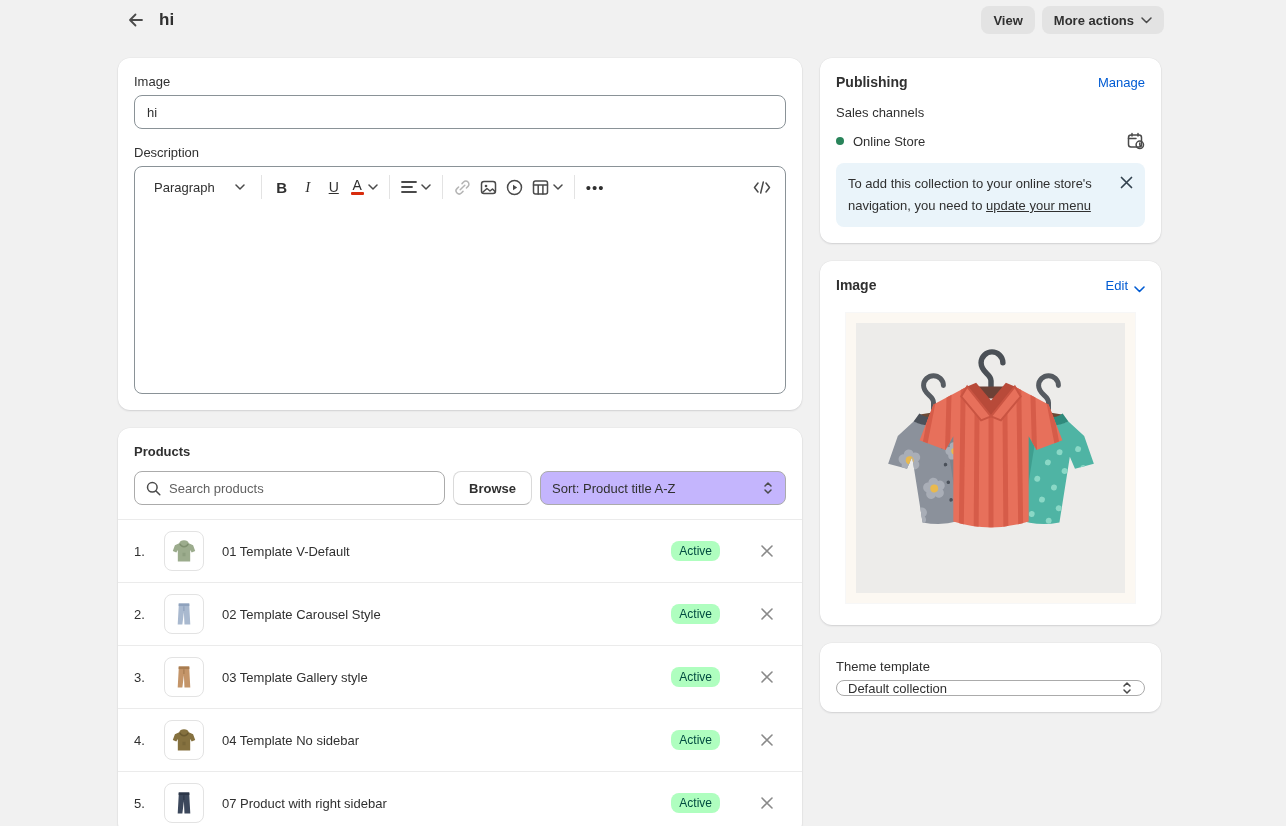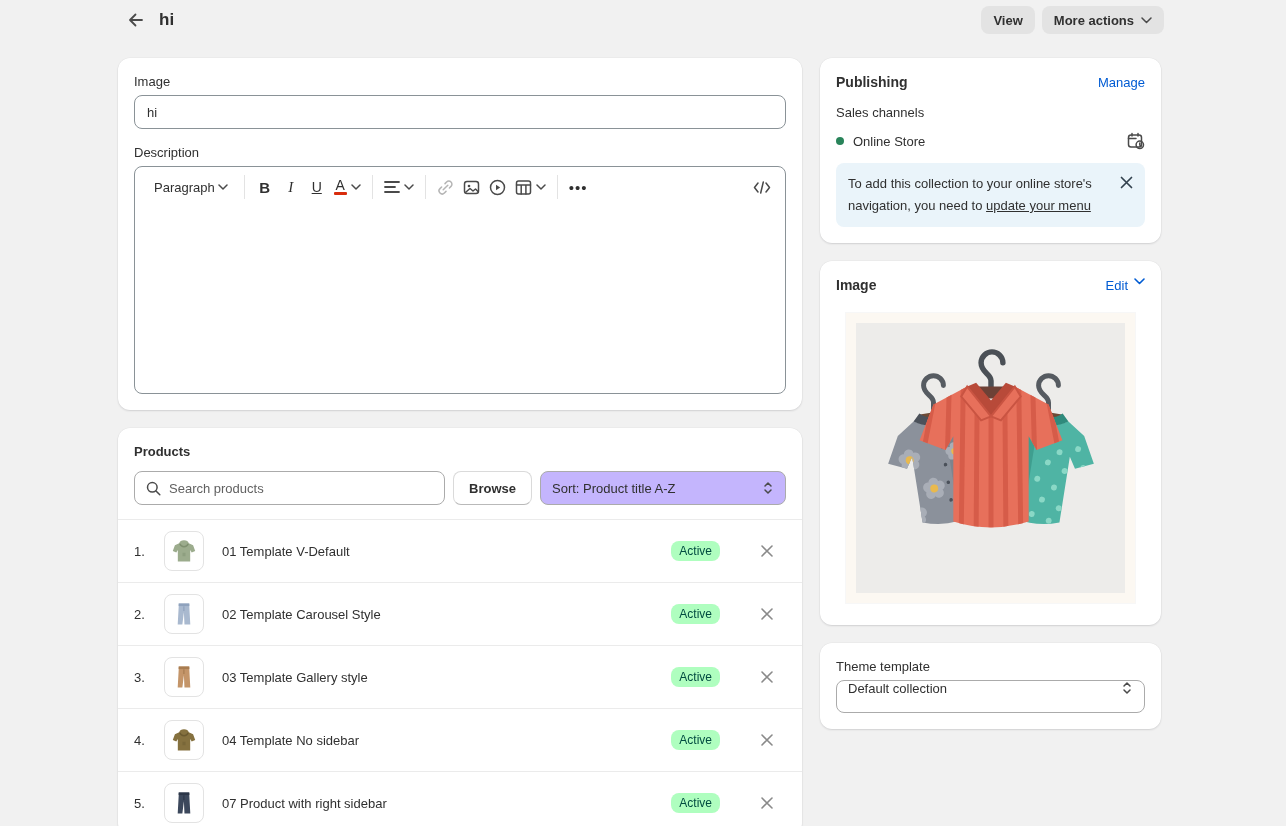--- a/index.html
+++ b/index.html
@@ -31,21 +31,21 @@
   
   .pad16 { padding:16px; }
   .field-label { display:block; font-size:13px; margin-bottom:6px; color:#303030; }
   .text-input { width:100%; height:34px; border:1px solid #8a9297; border-radius:8px;
                 padding:0 12px; font-size:13px; font-family:inherit; color:#303030; background:#fff; }
   .desc-block { margin-top:16px; }
   .editor { border:1px solid #8a9297; border-radius:8px; overflow:hidden; background:#fff; }
   .editor-toolbar { display:flex; align-items:center; height:40px; padding:0 10px; }
   .tb-btn { height:28px; min-width:26px; padding:0 4px; display:flex; align-items:center;
             justify-content:center; border-radius:6px; color:#303030; cursor:pointer; }
-  .paragraph-btn { padding:0 9px; gap:3px; font-size:13px; }
+  .paragraph-btn { padding:0 9px; gap:20px; font-size:13px; }
   .tb-divider { width:1px; height:24px; background:#e3e3e3; margin:0 7px; }
   .glyph-b { font-weight:700; font-size:15px; }
   .glyph-i { font-family:"Liberation Serif", serif; font-style:italic; font-size:15px; }
   .glyph-u { font-size:14px; text-decoration:underline; }
   .glyph-a { font-size:14px; line-height:12px; display:flex; flex-direction:column; align-items:center; }
   .glyph-a .bar { width:13px; height:3px; background:#d82c0d; margin-top:1px; border-radius:1px; }
   .color-btn, .align-btn, .table-btn { gap:4px; }
   .dots-btn { font-size:15px; letter-spacing:1px; color:#303030; }
   .code-btn { margin-left:auto; }
   .editor-content { height:186px; cursor:text; }
@@ -70,37 +70,37 @@
            display:flex; align-items:center; justify-content:center; margin-right:18px; }
   .row-name { flex:1; font-size:13px; }
   .status-badge { background:#affebf; color:#014b40; border-radius:8px; padding:3px 8px;
                   font-size:12px; line-height:14px; }
   .row-remove { margin-left:40px; margin-right:12px; cursor:pointer; display:flex; }
 
   
   .card-head { display:flex; justify-content:space-between; align-items:center; }
   .card-heading { font-size:14px; font-weight:650; }
   .link { color:#005bd3; font-size:13px; text-decoration:none; cursor:pointer; }
-  .link-row { display:flex; align-items:flex-start; gap:6px; color:#005bd3; cursor:pointer; }
+  .link-row { display:flex; align-items:flex-end; gap:6px; color:#005bd3; cursor:pointer; }
   .sub-heading { font-size:13px; font-weight:400; margin-top:15px; }
   .channel-row { display:flex; align-items:center; gap:9px; margin-top:12px; }
   .dot { width:8px; height:8px; border-radius:50%; background:#29845a; }
   .channel-name { font-size:13px; flex:1; }
   .banner { margin-top:13px; background:#eaf4fa; border-radius:8px; padding:10px 12px;
             display:flex; gap:8px; }
   .banner-text { font-size:13px; line-height:22px; flex:1; }
   .banner-link { color:#303030; text-decoration:underline; cursor:pointer; }
   .banner-close { cursor:pointer; display:flex; padding-top:3px; }
 
   .image-frame { margin:20px 10px 6px; height:290px; background:#fcf8f2; position:relative;
                  box-shadow:0 0 0 1px rgba(0,0,0,.03); }
   .image-inner { position:absolute; inset:10px; background:#edecea;
                  display:flex; align-items:center; justify-content:center; overflow:hidden; }
 
-  .select-box { margin-top:6px; height:33px; border:1px solid #ababab; border-radius:8px;
+  .select-box { margin-top:6px; height:16px; border:1px solid #ababab; border-radius:8px;
                 display:flex; justify-content:space-between;
                 padding:0 11px; background:#fff; cursor:pointer; }
 
   .icon-stroke { stroke:#4a4a4a; fill:none; stroke-width:1.5; stroke-linecap:round; stroke-linejoin:round; }
   .icon-muted  { stroke:#b5b5b5; fill:none; stroke-width:1.5; stroke-linecap:round; stroke-linejoin:round; }
 </style>
 </head>
 <body>
 
 <div class="header">

